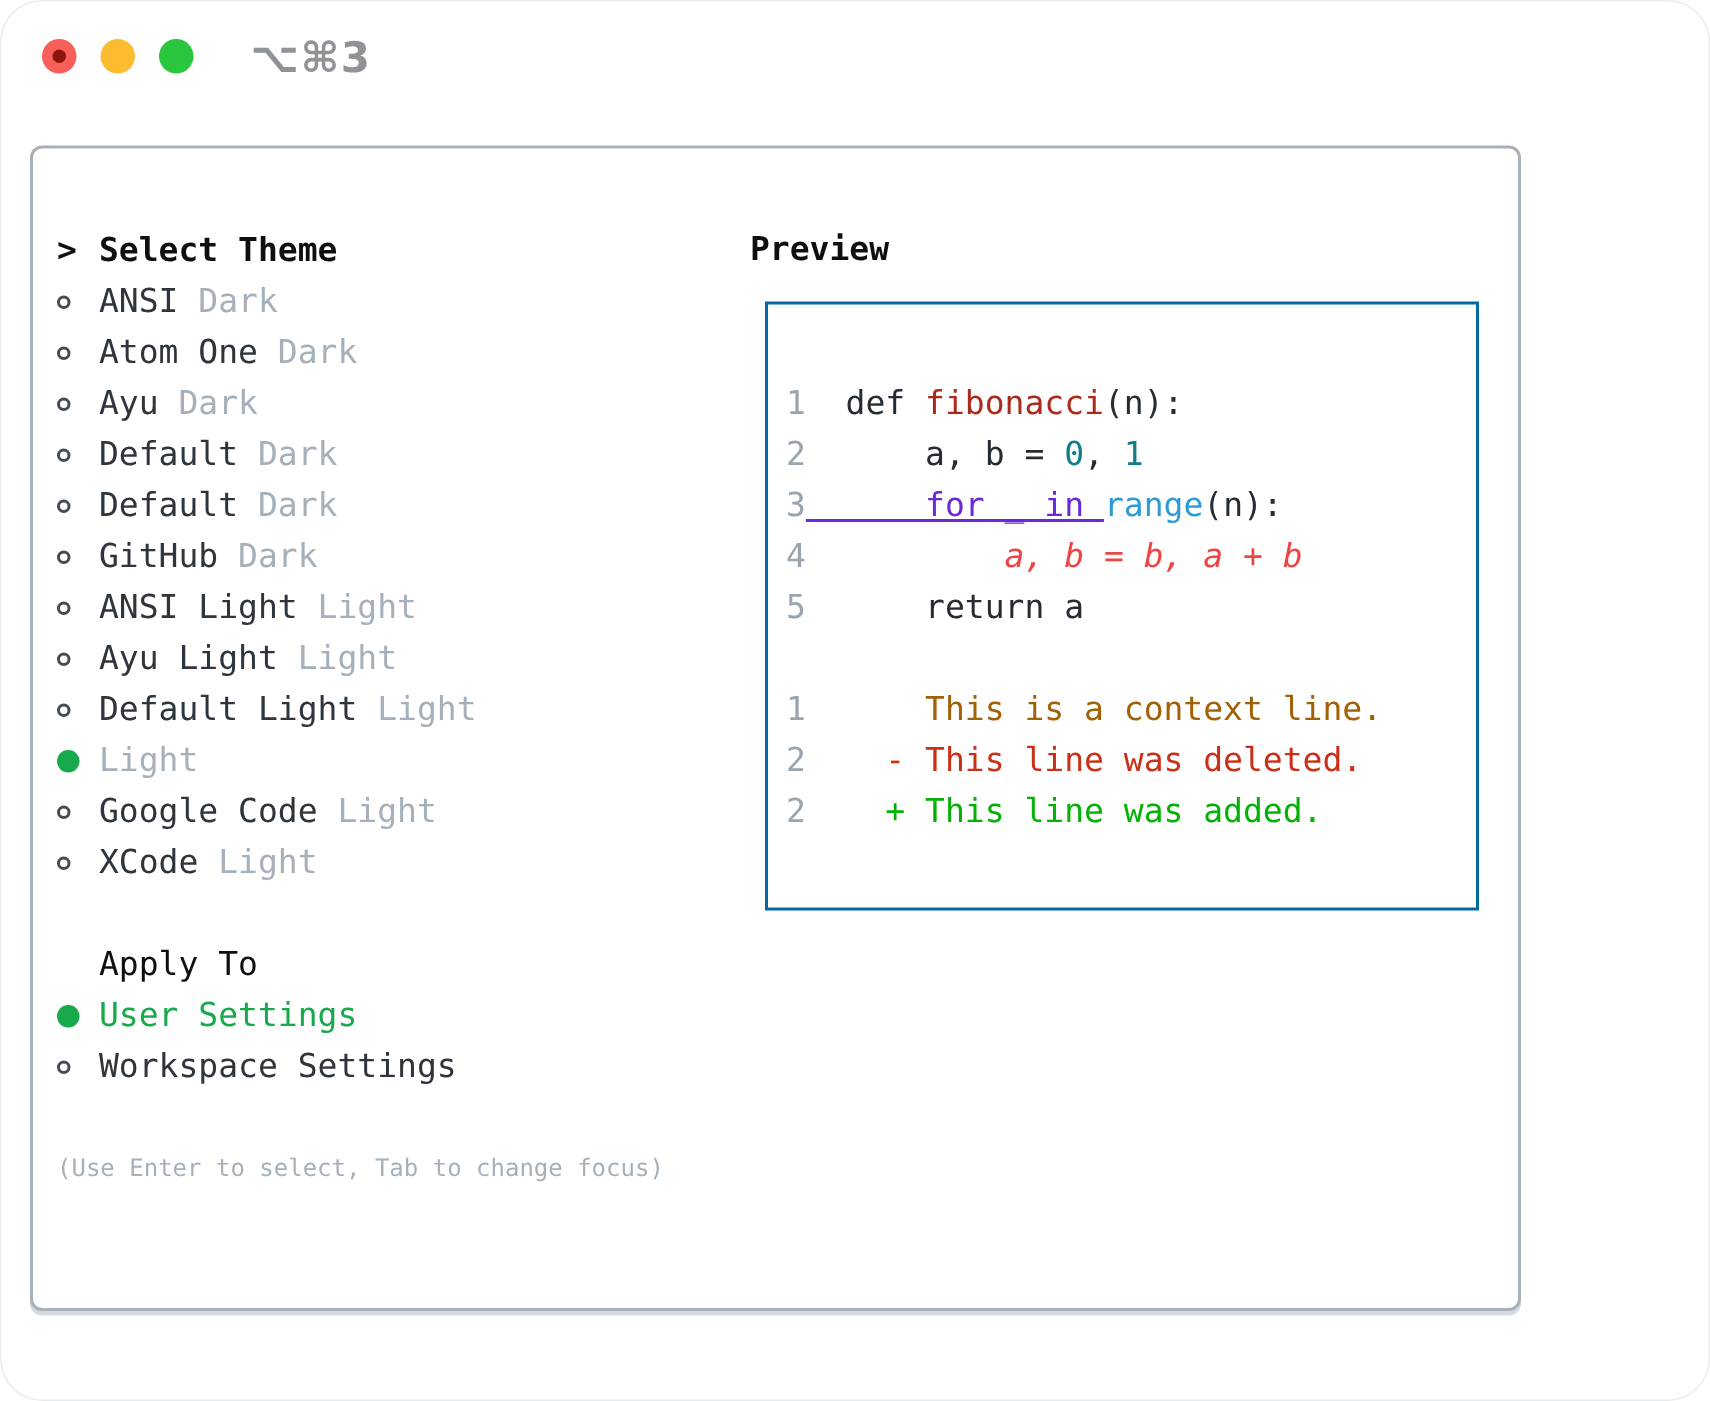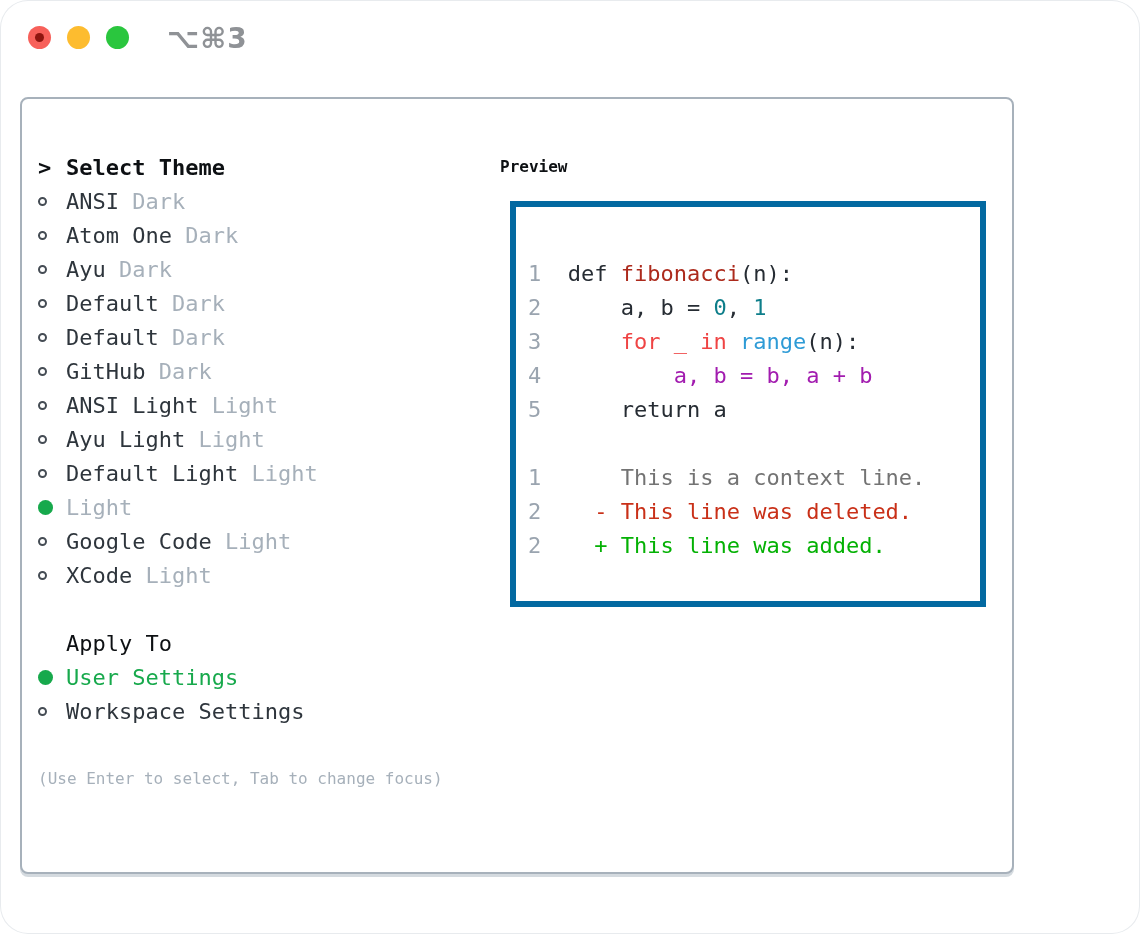--- a/index.html
+++ b/index.html
@@ -35,24 +35,24 @@
   .hdr { font-weight:700; color:#0d1013; }
   .radio { width:9px; height:9px; border:2px solid #454c54; border-radius:50%; }
   .radio.on { width:15px; height:15px; border:none; background:#17a94c; }
   .nm { color:#2e353c; }
   .row.sel .nm { color:#17a94c; }
   .variant { color:#a6b0ba; }
   .apply-label { color:#0d1013; }
   .spacer34 { height:34px; }
   .hint { width:430px; line-height:34px; color:#a6b0ba; font-size:16px; }
   
-  .preview-label { position:absolute; left:500px; top:150px; height:34px; line-height:34px; font-size:16px; font-weight:700; color:#0d1013; }
+  .preview-label { position:absolute; left:500px; top:150px; height:34px; line-height:34px; font-size:22px; font-weight:700; color:#0d1013; }
   .preview-box {
     position:absolute; left:510px; top:201px; width:476px; height:406px;
-    background:#ffffff; border:6px solid #0369a1;
+    background:#ffffff; border:2px solid #0369a1;
   }
   #code { padding:50px 0 0 12px; }
   .cl { height:34px; line-height:34px; font-size:22px; white-space:pre; }
 </style>
 </head>
 <body>
 
 <div class="window">
 
   <div class="titlebar">
@@ -103,23 +103,23 @@
 
     <div class="hint">(Use Enter to select, Tab to change focus)</div>
   </div>
 
   <div class="preview-label">Preview</div>
 
   <div class="preview-box">
     <div id="code">
         <div class="cl"><span style="color: rgb(154, 164, 175);">1</span><span style="color: rgb(38, 44, 51);">  def </span><span style="color: rgb(172, 42, 28);">fibonacci</span><span style="color: rgb(38, 44, 51);">(n):</span></div>
         <div class="cl"><span style="color: rgb(154, 164, 175);">2</span><span style="color: rgb(38, 44, 51);">      a, b = </span><span style="color: rgb(14, 126, 138);">0</span><span style="color: rgb(38, 44, 51);">, </span><span style="color: rgb(14, 126, 138);">1</span></div>
-        <div class="cl"><span style="color: rgb(154, 164, 175);">3</span><span style="color: #ef4444;">      for _ in </span><span style="color: rgb(46, 155, 214);">range</span><span style="color: rgb(38, 44, 51);">(n):</span></div>
-        <div class="cl"><span style="color: rgb(154, 164, 175);">4</span><span style="color: #a21caf;">          a, b = b, a + b</span></div>
+        <div class="cl"><span style="color: rgb(154, 164, 175);">3</span><span style="color: #6d28d9; text-decoration: underline;">      for _ in </span><span style="color: rgb(46, 155, 214);">range</span><span style="color: rgb(38, 44, 51);">(n):</span></div>
+        <div class="cl"><span style="color: rgb(154, 164, 175);">4</span><span style="color: #ef4444; font-style: italic;">          a, b = b, a + b</span></div>
         <div class="cl"><span style="color: rgb(154, 164, 175);">5</span><span style="color: rgb(38, 44, 51);">      return a</span></div>
         <div class="cl"><span style="color: rgb(38, 44, 51);"> </span></div>
-        <div class="cl"><span style="color: rgb(154, 164, 175);">1</span><span style="color: #737373;">      This is a context line.</span></div>
+        <div class="cl"><span style="color: rgb(154, 164, 175);">1</span><span style="color: #a16207;">      This is a context line.</span></div>
         <div class="cl"><span style="color: rgb(154, 164, 175);">2</span><span style="color: rgb(201, 48, 24);">    - This line was deleted.</span></div>
         <div class="cl"><span style="color: rgb(154, 164, 175);">2</span><span style="color: rgb(4, 177, 4); text-align: right;">    + This line was added.</span></div>
       </div>
   </div>
 
 </div>
 
 </body></html>

